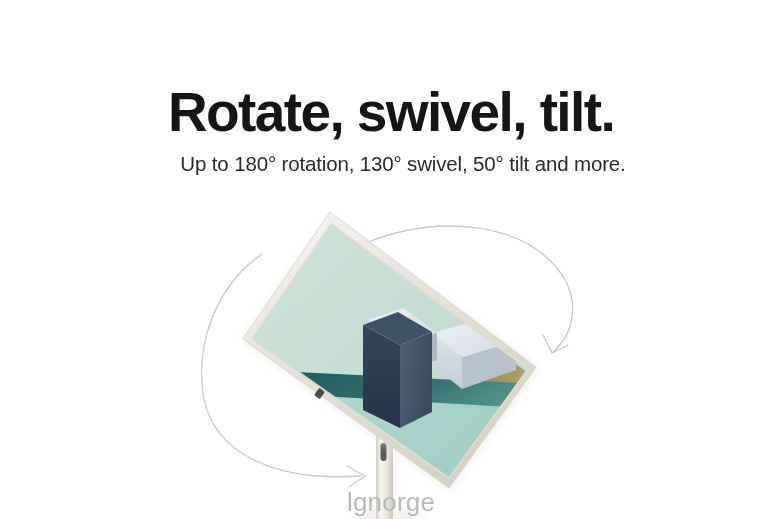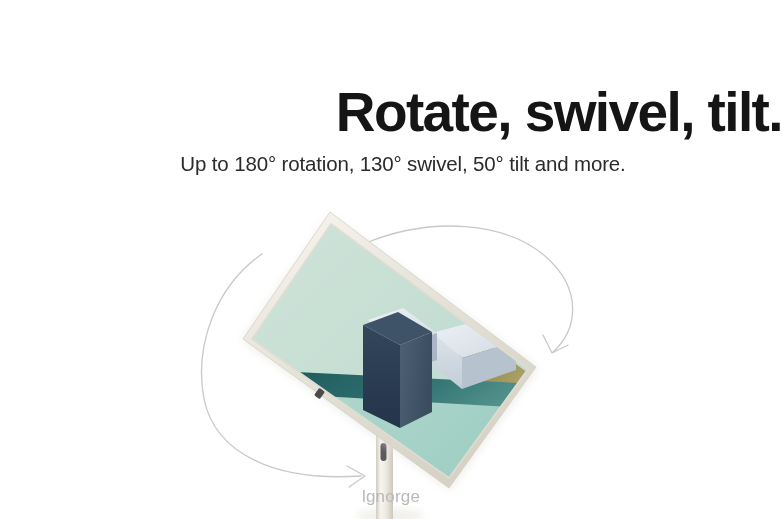--- a/index.html
+++ b/index.html
@@ -19,21 +19,21 @@
     background: #ffffff;
     overflow: hidden;
   }
 
   
   .headline {
     position: absolute;
     left: 0;
     top: 47px;
     width: 782px;
-    text-align: right;
+    text-align: center;
     font-size: 55px;
     font-weight: 700;
     letter-spacing: -1.6px;
     color: #151515;
     line-height: 1.05;
     white-space: nowrap;
   }
   .subline {
     position: absolute;
     left: 0;
@@ -65,21 +65,21 @@
     display: block;
   }
 
   
   .watermark {
     position: absolute;
     left: 0;
     top: 487px;
     width: 782px;
     text-align: center;
-    font-size: 17px;
+    font-size: 26px;
     font-weight: 400;
     letter-spacing: 0.2px;
     color: #b9b9b9;
     pointer-events: none;
     white-space: nowrap;
   }
 </style>
 </head>
 <body>
 

